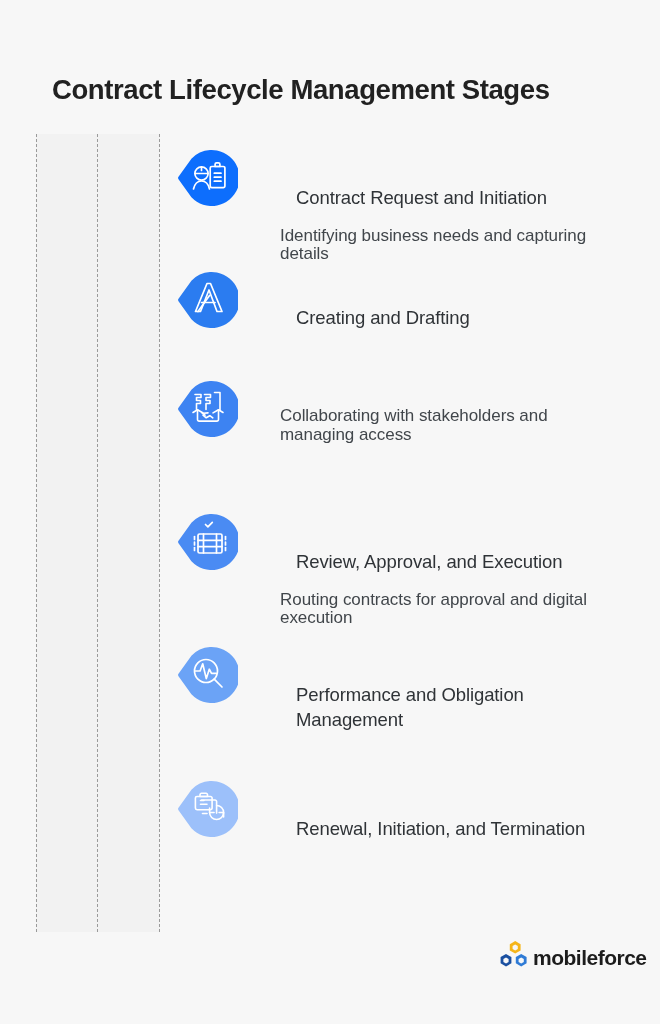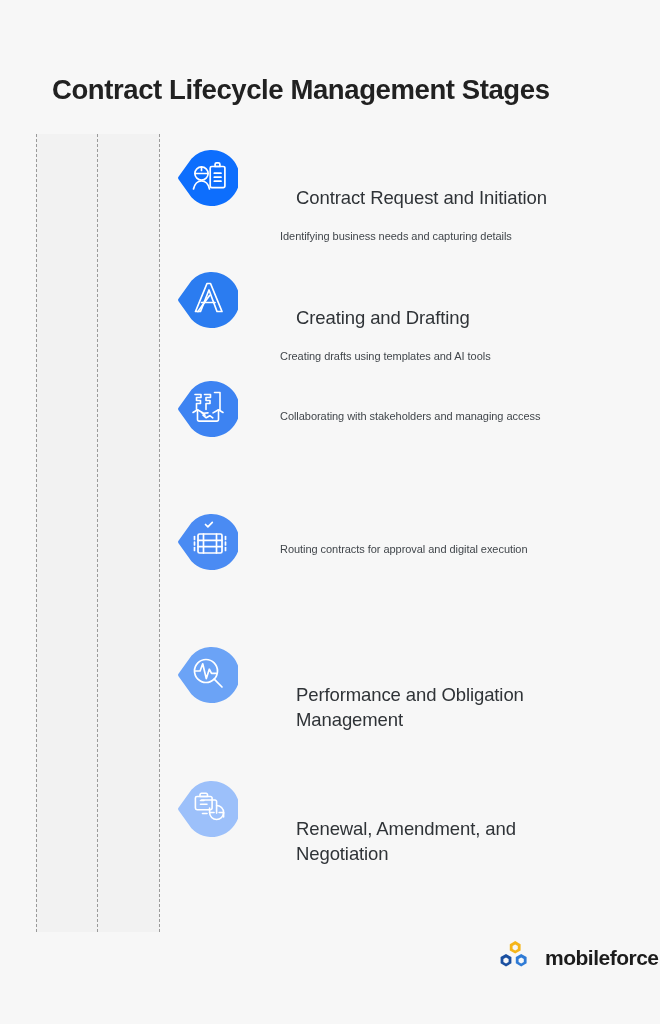--- a/index.html
+++ b/index.html
@@ -84,21 +84,21 @@
   }
   .stage-title {
     font-size: 18.5px;
     line-height: 24.5px;
     color: #2f3337;
     font-weight: normal;
     letter-spacing: -0.1px;
     margin: 16px;
   }
   .stage-desc {
-    font-size: 11px;
+    font-size: 17px;
     line-height: 18.5px;
     color: #41464b;
     margin: 6px 0 0 0;
     letter-spacing: -0.05px;
   }
 
   
   .stage.s0 { top: 148px; }
   .stage.s1 { top: 270px; }
   .stage.s2 { top: 379px; }
@@ -113,21 +113,21 @@
   .stage.s4 .stage-text { top: 22px; }
   .stage.s5 .stage-text { top: 22px; }
 
   
   .brand {
     position: absolute;
     left: 497px;
     top: 940px;
     display: flex;
     align-items: center;
-    gap: 12px;
+    gap: 0;
   }
   .brand-mark { width: 36px; height: 34px; display: block; }
   .brand-name {
     font-size: 21px;
     font-weight: bold;
     color: #1c1c1c;
     letter-spacing: -0.5px;
     line-height: 1;
   }
 </style>
@@ -175,21 +175,20 @@
           <path d="M32 2 A28 28 0 1 1 13.4 49.3 L0.5 31.2 A2 2 0 0 1 0.5 28.8 L13.4 10.7 A28 28 0 0 1 32 2 Z" fill="#2b7cf0"></path>
           <g fill="none" stroke="#ffffff" stroke-width="1.7" stroke-linecap="round" stroke-linejoin="round">
             <path d="M29 13.5 L17.5 41.5 L22.5 41.5 L31 20 L39 41.5 L44 41.5 L32.5 13.5 Z"></path>
             <line x1="23.5" y1="32.5" x2="37" y2="32.5"></line>
             <path d="M20 41.5 L31.5 25.5"></path>
           </g>
         </svg>
       </div>
       <div class="stage-text">
         <div class="stage-title">Creating and Drafting</div>
-        <div class="stage-desc">Creating drafts using templates and AI tools</div>
       </div>
     </div>
 
     <div class="stage s2">
       <div class="stage-icon">
         <svg viewBox="0 0 60 60" xmlns="http://www.w3.org/2000/svg">
           <path d="M32 2 A28 28 0 1 1 13.4 49.3 L0.5 31.2 A2 2 0 0 1 0.5 28.8 L13.4 10.7 A28 28 0 0 1 32 2 Z" fill="#3d83f2"></path>
           <g fill="none" stroke="#ffffff" stroke-width="1.6" stroke-linecap="round" stroke-linejoin="round">
             <path d="M17 15.5 h6 v3 h-4.5 v3 h4 v3 h-4 v6"></path>
             <path d="M26.5 15.5 h6 v3 h-4.5 v3 h4 v3 h-4 v6"></path>
@@ -221,20 +220,21 @@
             <line x1="16.5" y1="24.5" x2="16.5" y2="27.5"></line>
             <line x1="16.5" y1="30" x2="16.5" y2="33"></line>
             <line x1="16.5" y1="35.5" x2="16.5" y2="38.5"></line>
             <line x1="47.5" y1="24.5" x2="47.5" y2="27.5"></line>
             <line x1="47.5" y1="30" x2="47.5" y2="33"></line>
             <line x1="47.5" y1="35.5" x2="47.5" y2="38.5"></line>
           </g>
         </svg>
       </div>
       <div class="stage-text">
+        <div class="stage-title">Review, Approval, and Execution</div>
         <div class="stage-desc">Routing contracts for approval and digital execution</div>
       </div>
     </div>
 
     <div class="stage s4">
       <div class="stage-icon">
         <svg viewBox="0 0 60 60" xmlns="http://www.w3.org/2000/svg">
           <path d="M32 2 A28 28 0 1 1 13.4 49.3 L0.5 31.2 A2 2 0 0 1 0.5 28.8 L13.4 10.7 A28 28 0 0 1 32 2 Z" fill="#6ba3f6"></path>
           <g fill="none" stroke="#ffffff" stroke-width="1.7" stroke-linecap="round" stroke-linejoin="round">
             <circle cx="28" cy="26" r="11.5"></circle>
@@ -258,21 +258,21 @@
             <path d="M22.5 21.5 h3.5 M22.5 25.2 h6.5"></path>
             <path d="M23.5 21 h13.5 a1.6 1.6 0 0 1 1.6 1.6 v11.5"></path>
             <path d="M38.6 26.5 a7 7 0 0 1 0 14 a7 7 0 0 1 -7 -7"></path>
             <path d="M31.6 29 v4.5 h4.5"></path>
             <path d="M45.6 38 v-4.5 h-4.5"></path>
             <path d="M24.5 34.5 h4.5"></path>
           </g>
         </svg>
       </div>
       <div class="stage-text">
-        <div class="stage-title">Renewal, Amendment, and Negotiation</div>
+        <div class="stage-title">Renewal, Initiation, and Termination</div>
       </div>
     </div>
 
   </div>
 
   <div class="brand">
     <svg class="brand-mark" viewBox="0 0 36 34" xmlns="http://www.w3.org/2000/svg">
       <path d="M18.2 1 L23.6 4.2 L23.6 10.4 L18.2 13.5 L12.8 10.4 L12.8 4.2 Z" fill="#f5b51a"></path>
       <path d="M18.2 4.4 L20.8 5.9 L20.8 8.9 L18.2 10.4 L15.6 8.9 L15.6 5.9 Z" fill="#f7f7f7"></path>
       <path d="M9.0 14.0 L14.4 17.1 L14.4 23.3 L9.0 26.5 L3.6 23.3 L3.6 17.1 Z" fill="#1a4fa0"></path>

